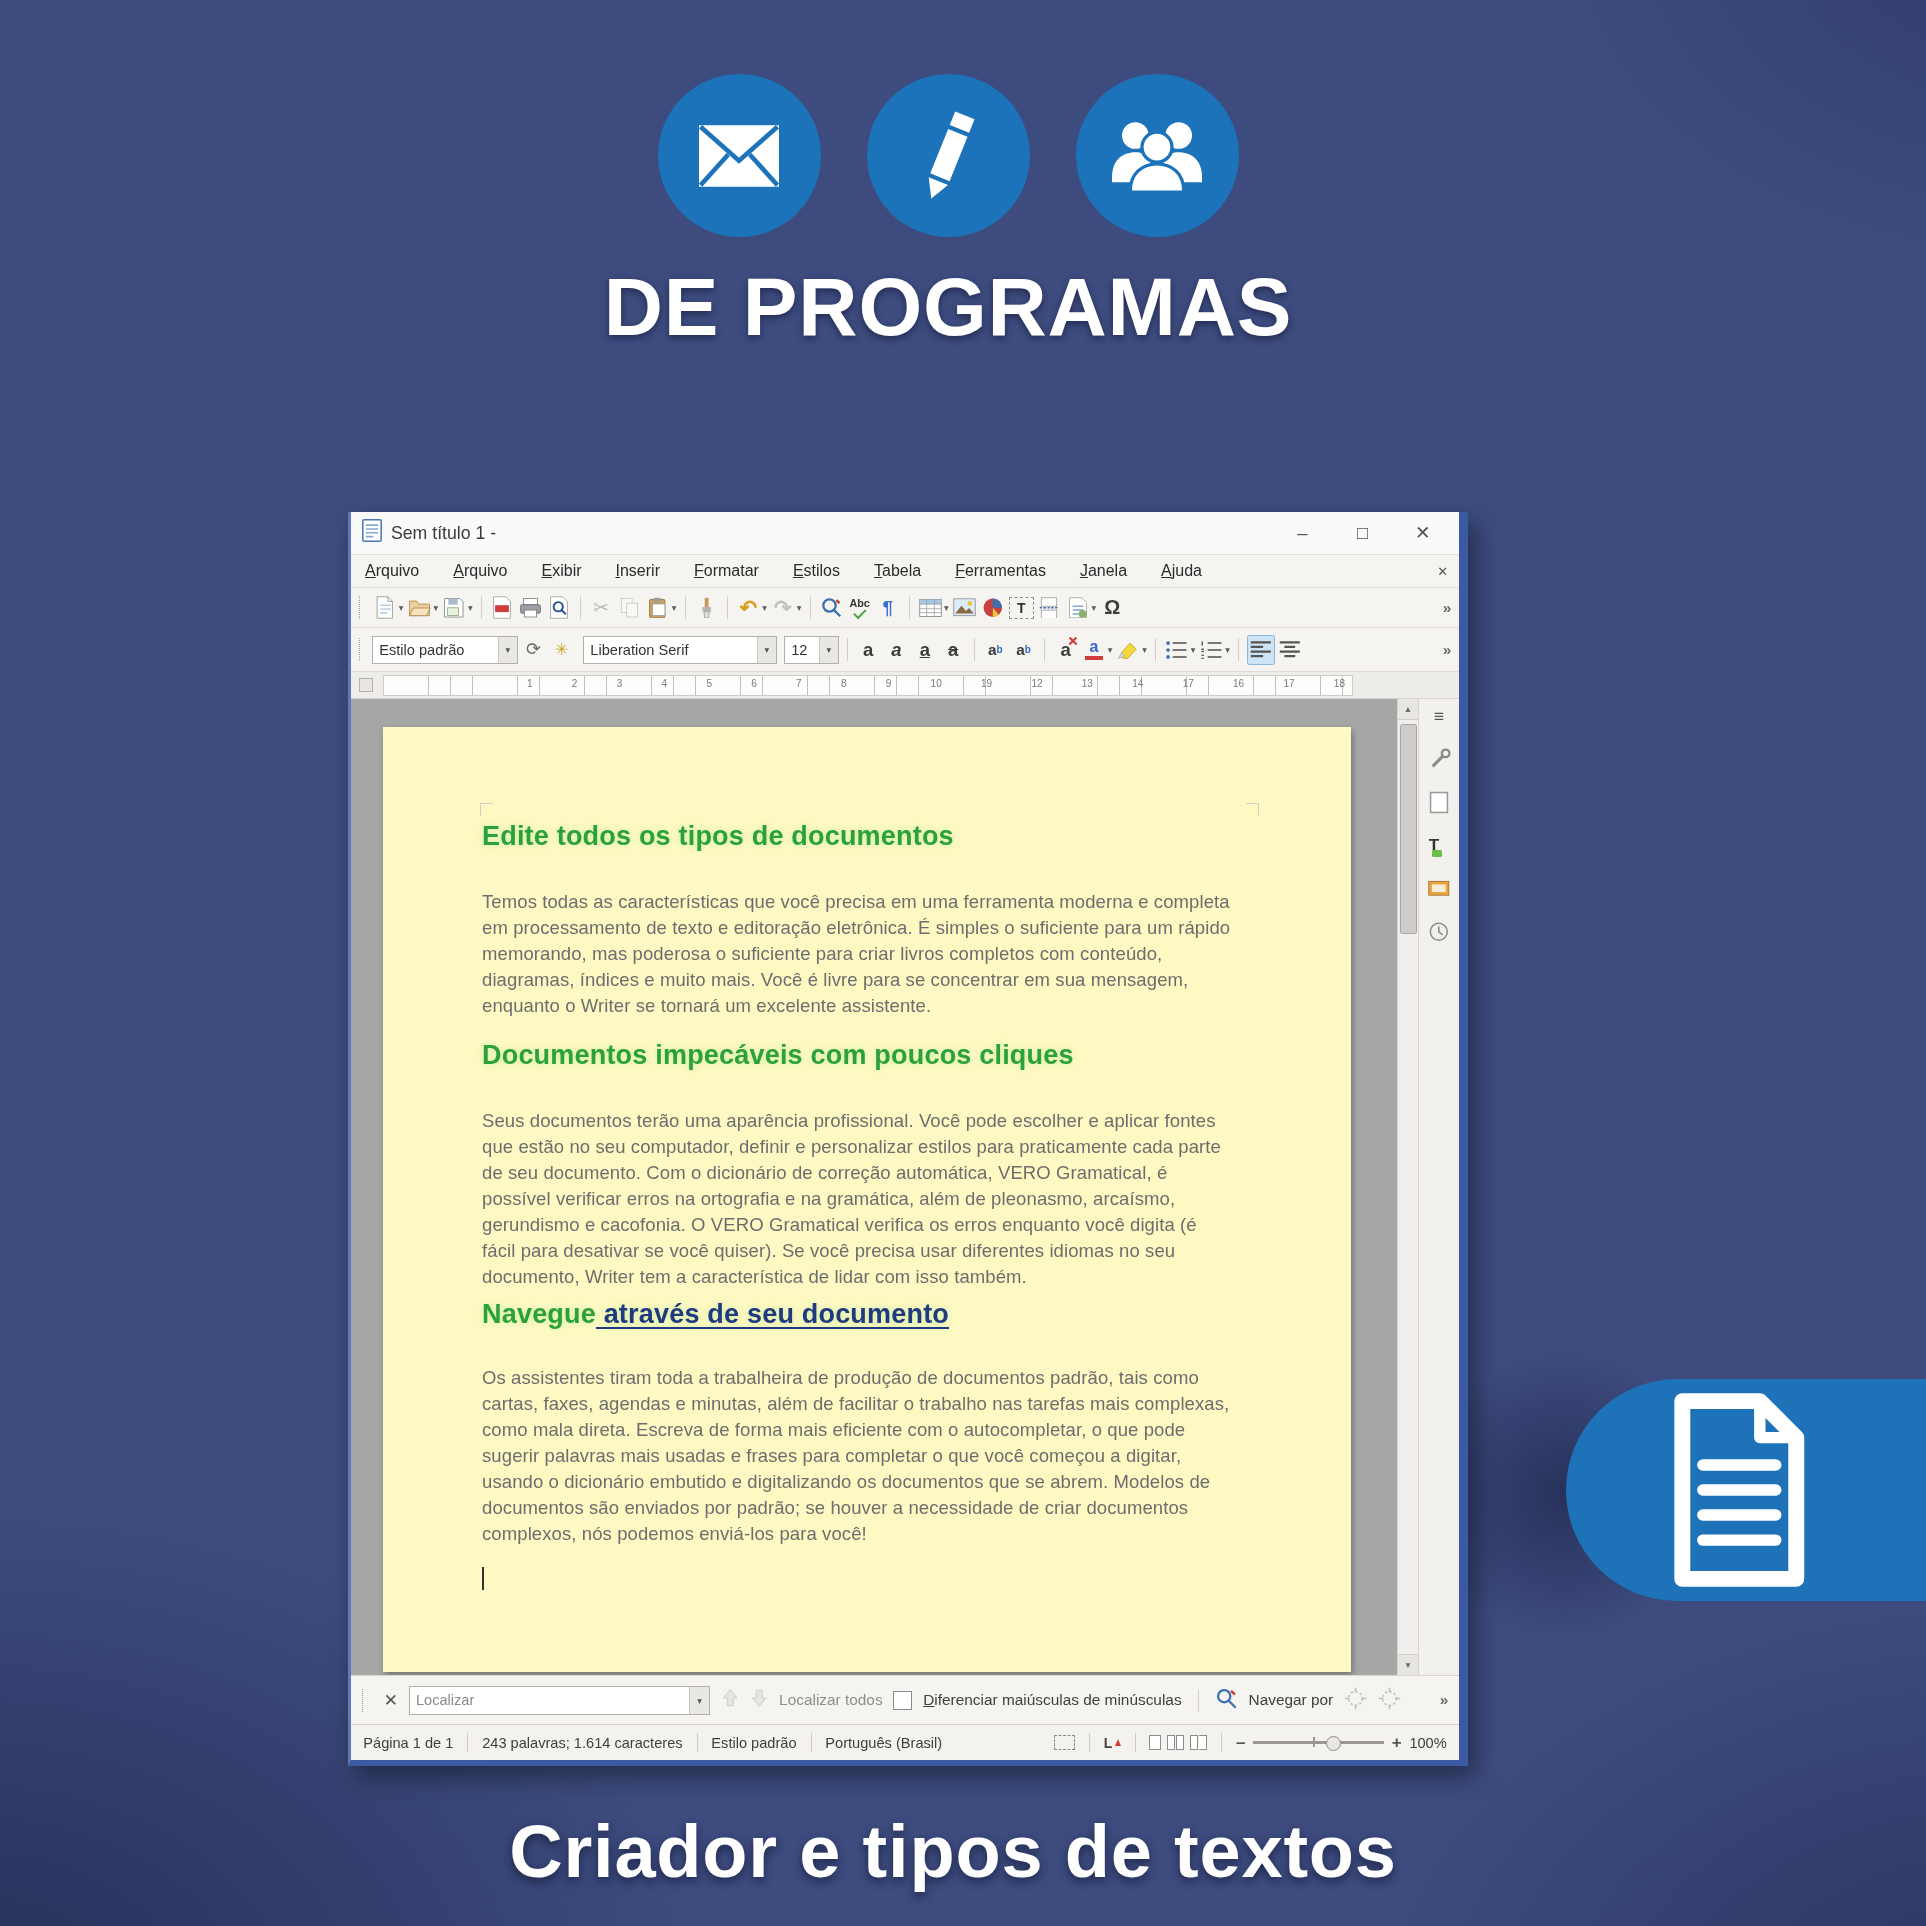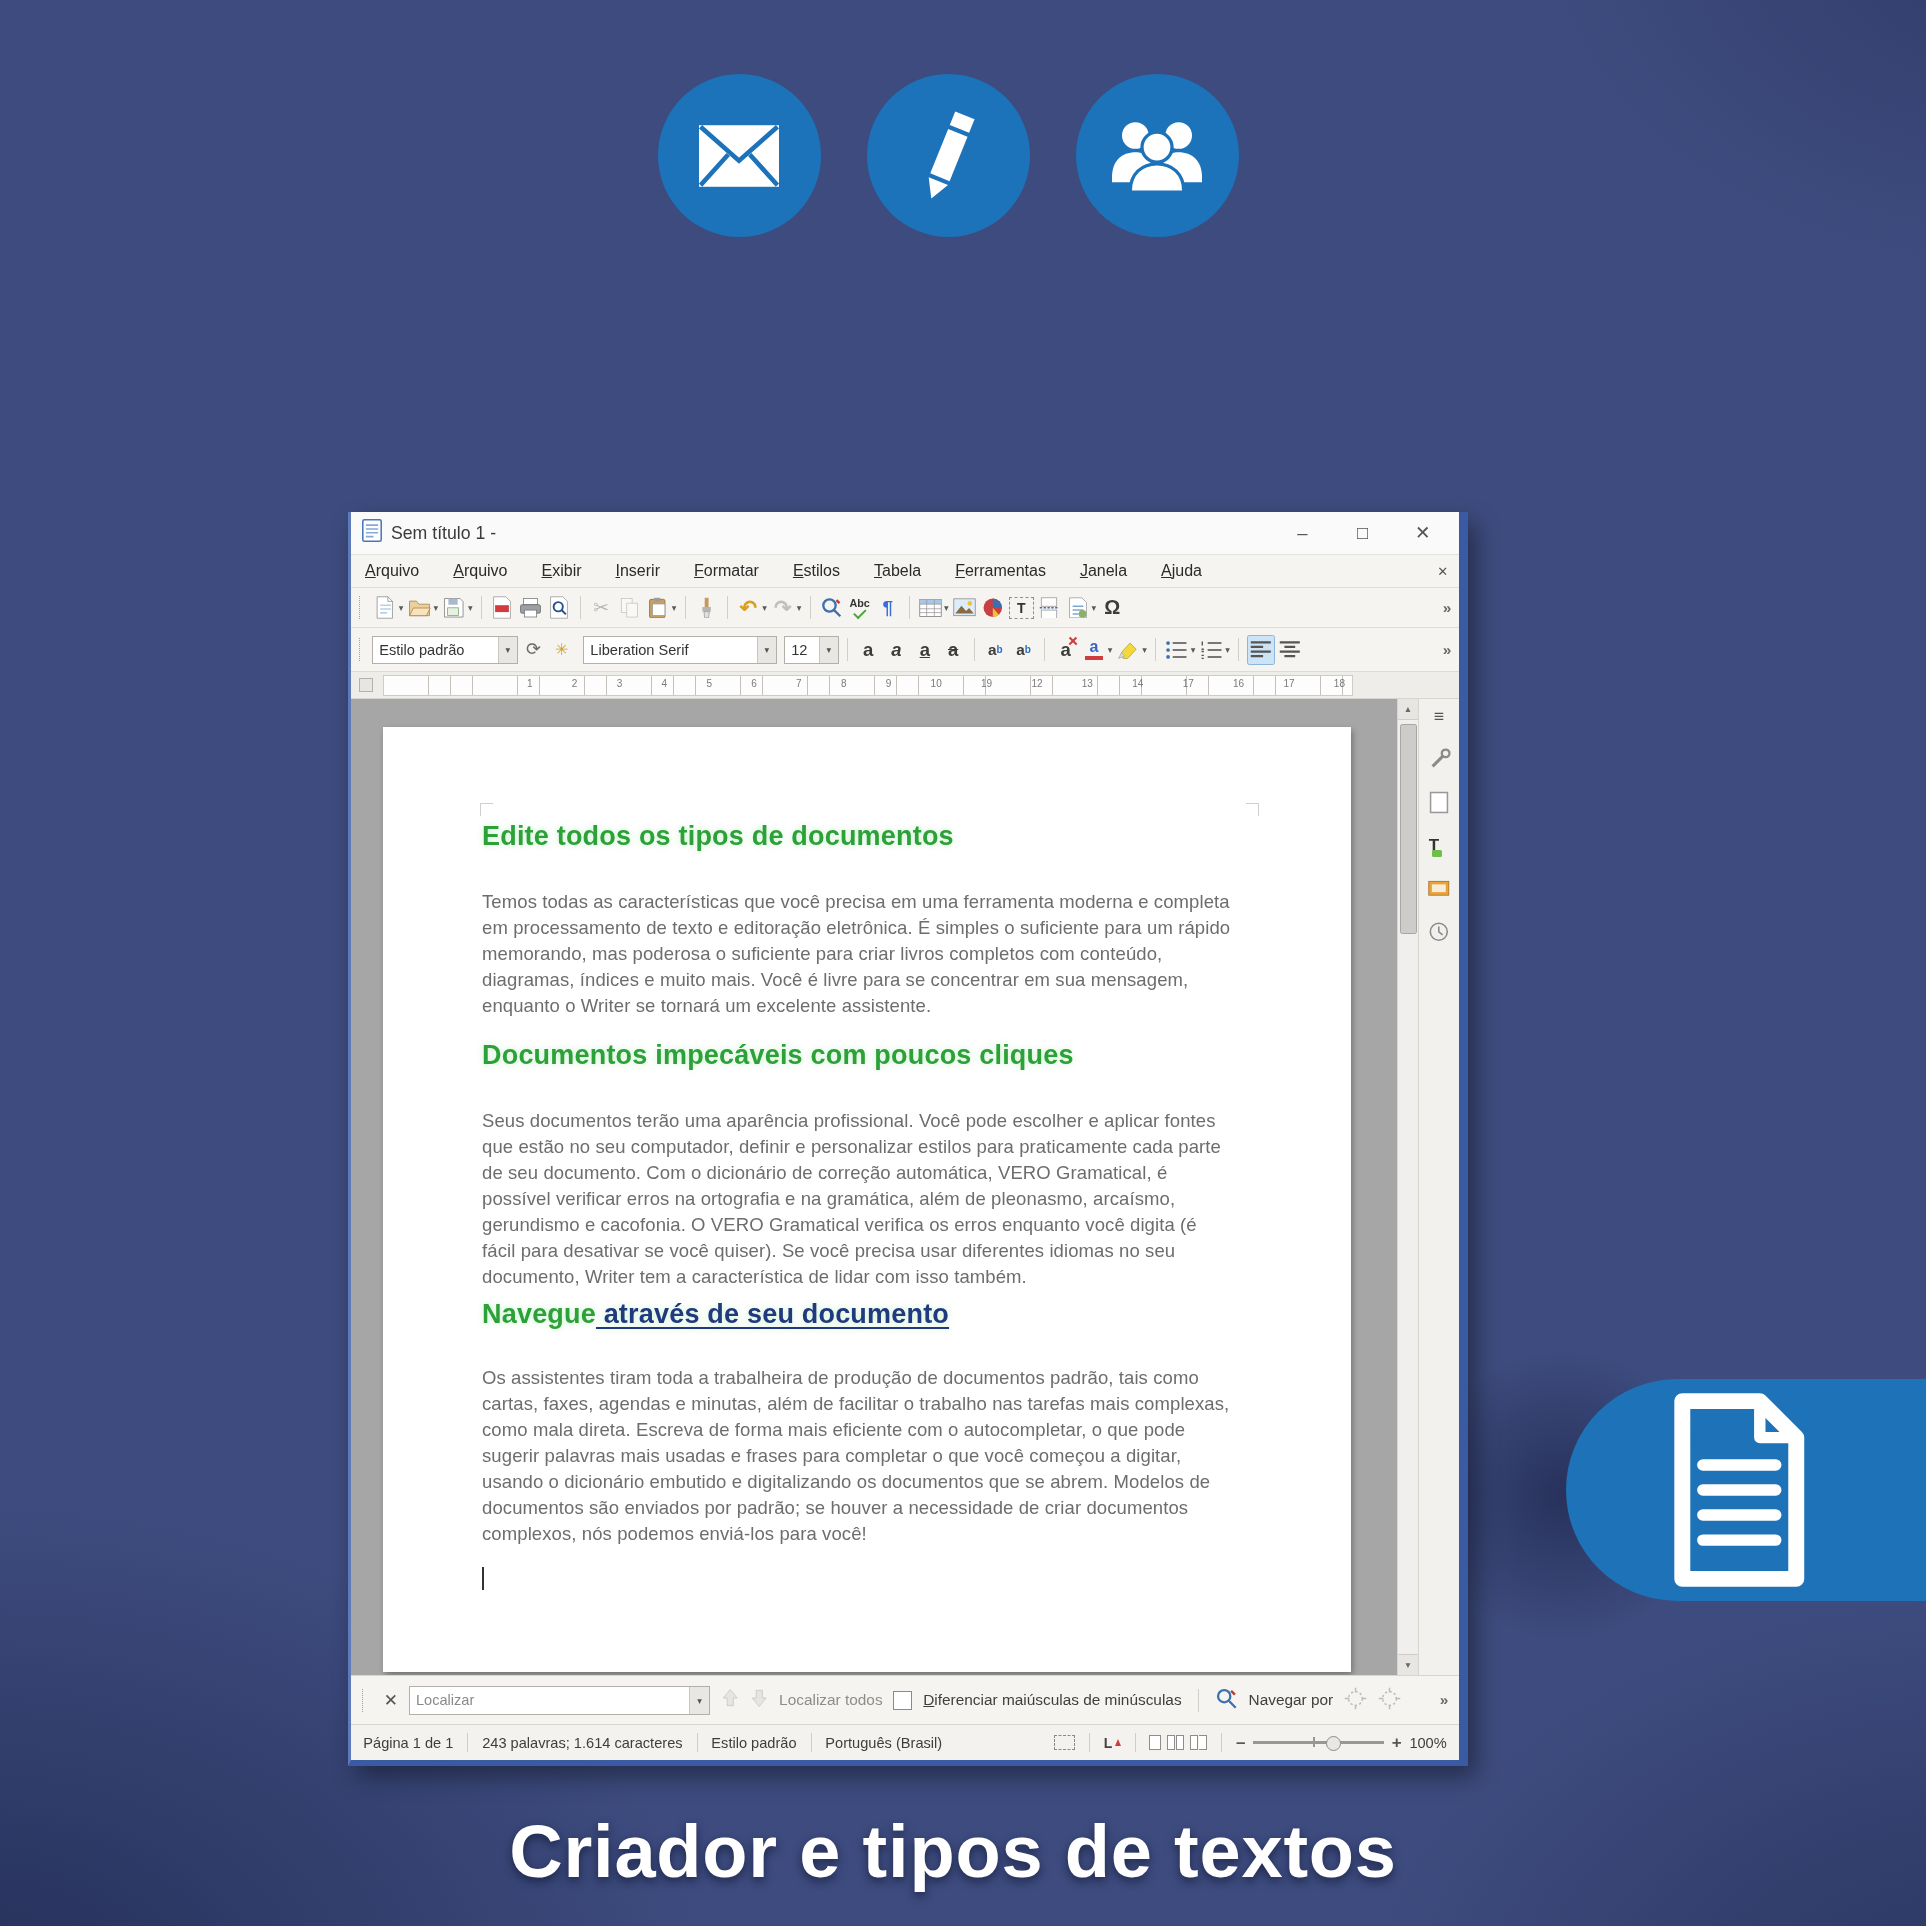--- a/index.html
+++ b/index.html
@@ -76,21 +76,21 @@
 
   .ruler{position:relative;height:26px;background:#efedea;border-bottom:0.8px solid #d8d5cf;flex:none;}
   .ruler-band{position:absolute;left:32px;top:3.1px;width:968px;height:19px;background:#fdfdfd;border:0.8px solid #cfccc6;
     background-image:repeating-linear-gradient(90deg, transparent 0 21.6px, #c4c1bb 21.6px 22.3px);}
   .ruler-nums{position:absolute;left:176px;top:6.2px;width:818px;display:flex;justify-content:space-between;
     font-size:10px;color:#7a7a7a;}
   .tabstop{position:absolute;left:7.7px;top:6.2px;width:12.3px;height:12.3px;border:0.8px solid #b5b2ac;background:#e8e6e2;}
 
   .doc-wrap{flex:1;display:flex;min-height:0;}
   .doc-area{flex:1;position:relative;background:#a6a6a6;overflow:hidden;}
-  .page{position:absolute;left:32px;top:28px;width:968px;height:945px;background:#ffffff;
+  .page{position:absolute;left:32px;top:28px;width:968px;height:945px;background:#fef9c3;
     box-shadow:2.3px 3.1px 6.2px rgba(0,0,0,.35);overflow:hidden;}
   .corner{position:absolute;width:12.3px;height:12.3px;}
   .corner-l{left:97px;top:76px;border-left:1.5px solid #cfcfcf;border-top:1.5px solid #cfcfcf;}
   .corner-r{left:863px;top:76px;border-right:1.5px solid #cfcfcf;border-top:1.5px solid #cfcfcf;}
   .doc-h{position:absolute;left:99px;font-size:27px;font-weight:bold;color:#2ba137;letter-spacing:0.2px;
     text-shadow:0 0 7px rgba(110,220,120,.35);}
   .doc-p{position:absolute;left:99px;width:781px;font-size:18.5px;line-height:26px;color:#6d6d6d;
     white-space:pre-line;letter-spacing:0.1px;}
   .h3-link{color:#20397f;text-decoration:underline;text-decoration-thickness:2.3px;text-underline-offset:3.9px;}
   .cursor{position:absolute;left:99px;top:840px;width:1.5px;height:23px;background:#333;}
@@ -165,20 +165,21 @@
             <path d="M29 36c0-10 6-15 14-15s14 5 14 15v3H29z"></path>
           </g>
         <g fill="#ffffff" stroke="#1c73ba" stroke-width="2">
             <circle cx="30" cy="18" r="9"></circle>
             <path d="M14 44c0-10 7-16 16-16s16 6 16 16v1H14z"></path>
           </g>
       </svg>
     </div>
   </div>
   <div class="brand-title">
+    <div>DE PROGRAMAS</div>
   </div>
 
   <div class="app-window">
 
     <div class="titlebar">
       <span>
         <svg width="20" height="23" viewBox="0 0 26 30">
             <rect x="1" y="1" width="24" height="28" rx="2" fill="#fff" stroke="#4a76b8" stroke-width="2"></rect>
             <path d="M5 8h16M5 13h16M5 18h16M5 23h10" stroke="#88a8d8" stroke-width="2"></path>
           </svg>

